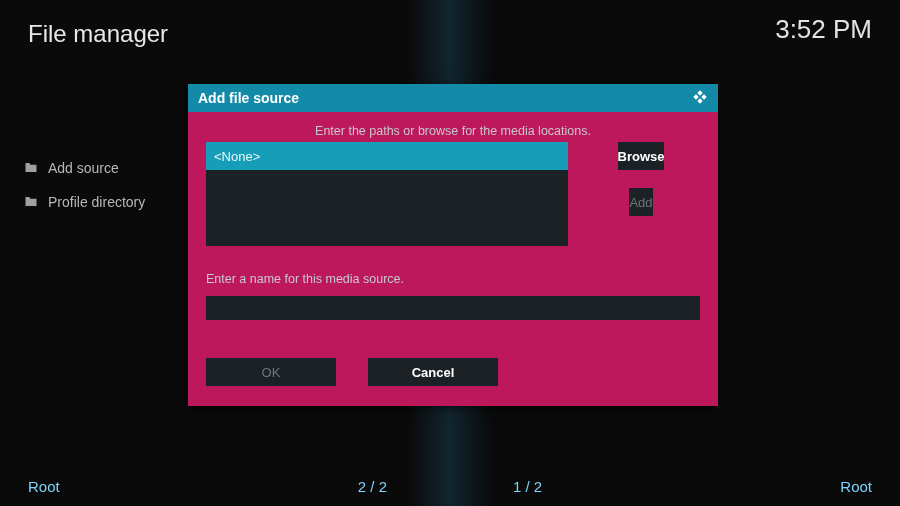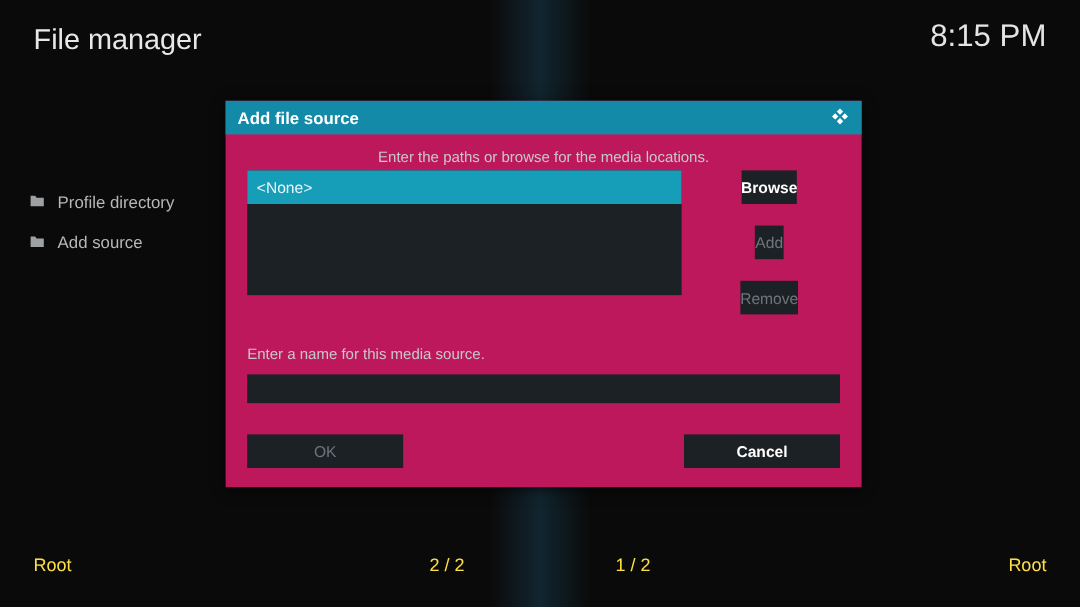--- a/index.html
+++ b/index.html
@@ -48,26 +48,26 @@
     display: flex; align-items: center;
     gap: 10px;
     margin-bottom: 18px;
     color: #b7b7b7;
     font-size: 14px;
   }
   .folder-icon { width: 14px; height: 11px; fill: #9da1a4; }
   
   .footer {
     position: absolute;
-    left: 0; right: 0; bottom: 15px;
+    left: 0; right: 0; bottom: 0;
     height: 40px;
     display: flex;
     align-items: center;
     padding: 0 28px;
-    color: #fde047;
+    color: #7dd3fc;
     font-size: 15px;
     font-weight: 500;
   }
   .footer .spacer { flex: 1; }
   .footer .count-left { margin-right: 66px; }
   .footer .count-right { margin-left: 60px; }
   
   .dialog {
     position: absolute;
     left: 188px; top: 84px;
@@ -108,58 +108,58 @@
     color: #fff; font-size: 13px; font-weight: 600;
   }
   .btn.dim { color: #6f767b; font-weight: 500; }
   .label2 { color: #c7c9cb; font-size: 12.5px; margin-top: 26px; margin-bottom: 10px; }
   .name-input {
     width: 100%; height: 24px;
     background: #1c2125;
     border: none;
   }
   .dlg-actions {
-    display: flex; gap: 32px; justify-content: space-between;
-    margin-top: 26px;
+    display: flex; gap: 32px; justify-content: flex-start;
+    margin-top: 38px;
   }
   .dlg-actions .abtn {
     width: 130px; height: 28px;
     background: #1c2125;
     display: flex; align-items: center; justify-content: center;
     font-size: 13px;
   }
   .abtn.dim { color: #6f767b; }
   .abtn.bright { color: #fff; font-weight: 600; }
 </style>
 </head>
 <body>
 
 <div class="bg-stripe"></div>
 
 <div class="header">
   <div class="title">File manager</div>
-  <div class="clock">8:15 PM</div>
+  <div class="clock">3:52 PM</div>
 </div>
 
 <div class="left-col">
   <div class="left-item">
     <span>
       <svg class="folder-icon" viewBox="0 0 24 20">
           <path d="M2 2h7l2 3h11v13H2z"></path>
         </svg>
     </span>
-    <span>Profile directory</span>
+    <span>Add source</span>
   </div>
   <div class="left-item">
     <span>
       <svg class="folder-icon" viewBox="0 0 24 20">
           <path d="M2 2h7l2 3h11v13H2z"></path>
         </svg>
     </span>
-    <span>Add source</span>
+    <span>Profile directory</span>
   </div>
 </div>
 
 <div class="footer">
   <span>Root</span>
   <span class="spacer"></span>
   <span class="count-left">2 / 2</span>
   <span class="count-right">1 / 2</span>
   <span class="spacer"></span>
   <span>Root</span>
@@ -176,21 +176,20 @@
   </div>
   <div class="dlg-body">
     <div class="instr">Enter the paths or browse for the media locations.</div>
     <div class="paths-row">
       <div class="paths-box">
         <div class="path-entry">&lt;None&gt;</div>
       </div>
       <div class="side-btns">
         <div class="btn">Browse</div>
         <div class="btn dim">Add</div>
-        <div class="btn dim">Remove</div>
       </div>
     </div>
     <div class="label2">Enter a name for this media source.</div>
     <div class="name-input"></div>
     <div class="dlg-actions">
       <div class="abtn dim">OK</div>
       <div class="abtn bright">Cancel</div>
     </div>
   </div>
 </div>

